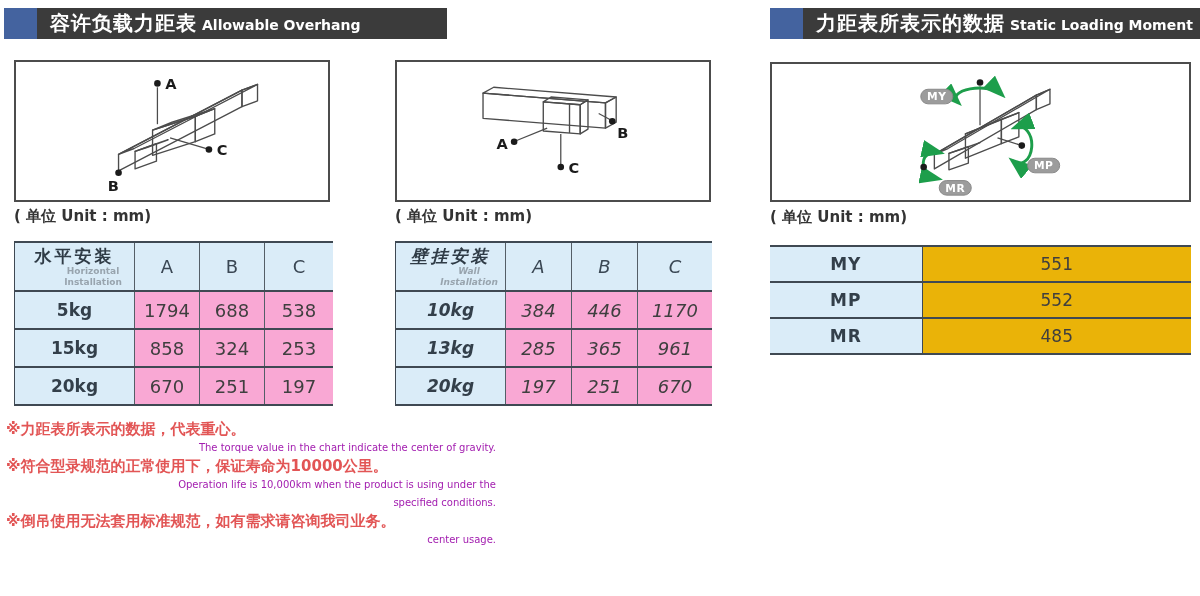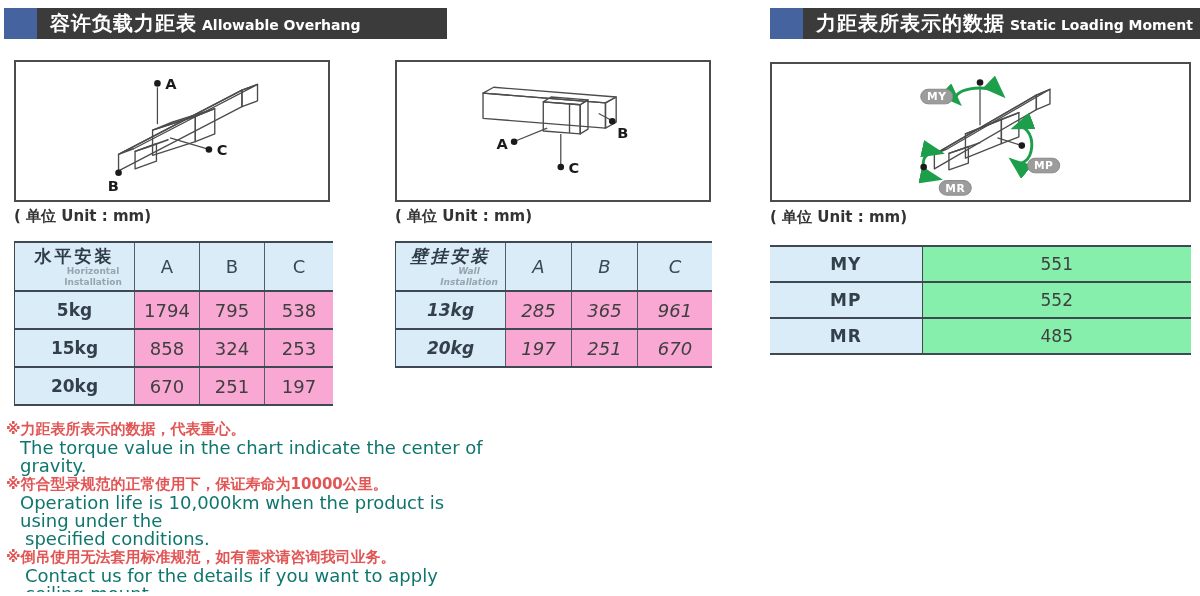--- a/index.html
+++ b/index.html
@@ -49,26 +49,26 @@
   .loadc { font-size:17px; font-weight:600; color:#333f4a; }
   .t-grid td { font-size:18px; color:#3f3f3f; background:#f9a8d4; }
   #t1 { left:14px;  top:241px; width:319px; }
   #t2 { left:395px; top:241px; width:317px;font-style:italic; }
 
   #t3 { left:770px; top:245px; width:421px; }
   #t3 tr { height:36px; }
   #t3 th, #t3 td { border-top:2px solid #3f4953; }
   #t3 tr:last-child th, #t3 tr:last-child td { border-bottom:2px solid #3f4953; }
   #t3 th { background:#daecf8; border-right:1.4px solid #3f4953; font-size:17px; font-weight:600; color:#333f4a; letter-spacing:1px; }
-  #t3 td { font-size:17px; color:#3f3f3f; background:#86efac; }
+  #t3 td { font-size:17px; color:#3f3f3f; background:#eab308; }
 
   
   .notes { position:absolute; left:6px; top:420px; width:490px; }
   .note-zh { color:#e25555; font-size:15px; font-weight:bold; line-height:19px; }
-  .note-en { color:#0f766e; font-size:18px; line-height:18px; padding-left:14px; }
+  .note-en { color:#a21caf; font-size:10px; line-height:18px; padding-left:14px;text-align:right; }
   .note-en.cont { padding-left:19px; }
 
   
   .lineart { stroke:#4c4c4c; stroke-width:1.4; fill:none; stroke-linejoin:round; }
   .callout { stroke:#4c4c4c; stroke-width:1.3; }
   .dot { fill:#1b1b1b; }
   .ptlabel { font-family:"DejaVu Sans","Liberation Sans",sans-serif; font-size:15px; font-weight:bold; fill:#1b1b1b; }
   .grn { stroke:#1d9e4b; stroke-width:3; fill:none; stroke-linecap:round; }
   .badge { fill:#9c9c9c; stroke:#878787; stroke-width:1; }
   .badge-t { font-family:"DejaVu Sans","Liberation Sans",sans-serif; font-size:11px; font-weight:bold; fill:#ffffff; letter-spacing:0.5px; }
@@ -201,21 +201,21 @@
         <div class="c-zh">水平安装</div>
         <div class="c-en">Horizontal Installation</div>
       </th>
       <th class="colh">A</th>
       <th class="colh">B</th>
       <th class="colh">C</th>
     </tr>
     <tr>
       <th class="loadc">5kg</th>
       <td>1794</td>
-      <td>795</td>
+      <td>688</td>
       <td>538</td>
     </tr>
     <tr>
       <th class="loadc">15kg</th>
       <td>858</td>
       <td>324</td>
       <td>253</td>
     </tr>
     <tr>
       <th class="loadc">20kg</th>
@@ -237,20 +237,26 @@
         <tr class="hrow">
       <th class="corner">
         <div class="c-zh">壁挂安装</div>
         <div class="c-en">Wall Installation</div>
       </th>
       <th class="colh">A</th>
       <th class="colh">B</th>
       <th class="colh">C</th>
     </tr>
     <tr>
+      <th class="loadc">10kg</th>
+      <td>384</td>
+      <td>446</td>
+      <td>1170</td>
+    </tr>
+    <tr>
       <th class="loadc">13kg</th>
       <td>285</td>
       <td>365</td>
       <td>961</td>
     </tr>
     <tr>
       <th class="loadc">20kg</th>
       <td>197</td>
       <td>251</td>
       <td>670</td>
@@ -284,18 +290,17 @@
       <div class="note-zh">※力距表所表示的数据，代表重心。</div>
       <div class="note-en">The torque value in the chart indicate the center of gravity.</div>
     </div>
     <div class="note">
       <div class="note-zh">※符合型录规范的正常使用下，保证寿命为10000公里。</div>
       <div class="note-en">Operation life is 10,000km when the product is using under the</div>
       <div class="note-en cont">specified conditions.</div>
     </div>
     <div class="note">
       <div class="note-zh">※倒吊使用无法套用标准规范，如有需求请咨询我司业务。</div>
-      <div class="note-en cont">Contact us for the details if you want to apply ceiling-mount</div>
       <div class="note-en cont">center usage.</div>
     </div>
   </div>
 
 </div>
 
 </body></html>

